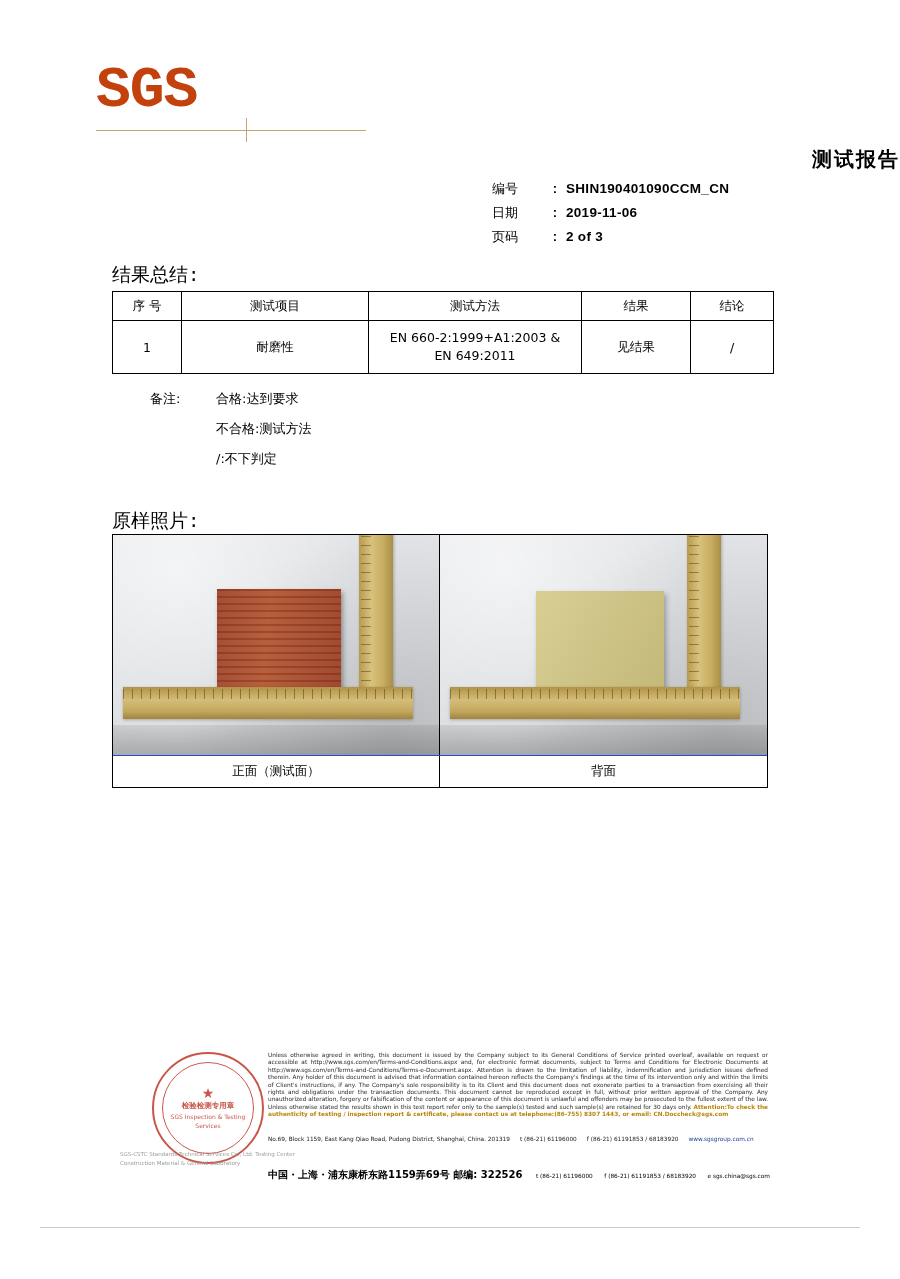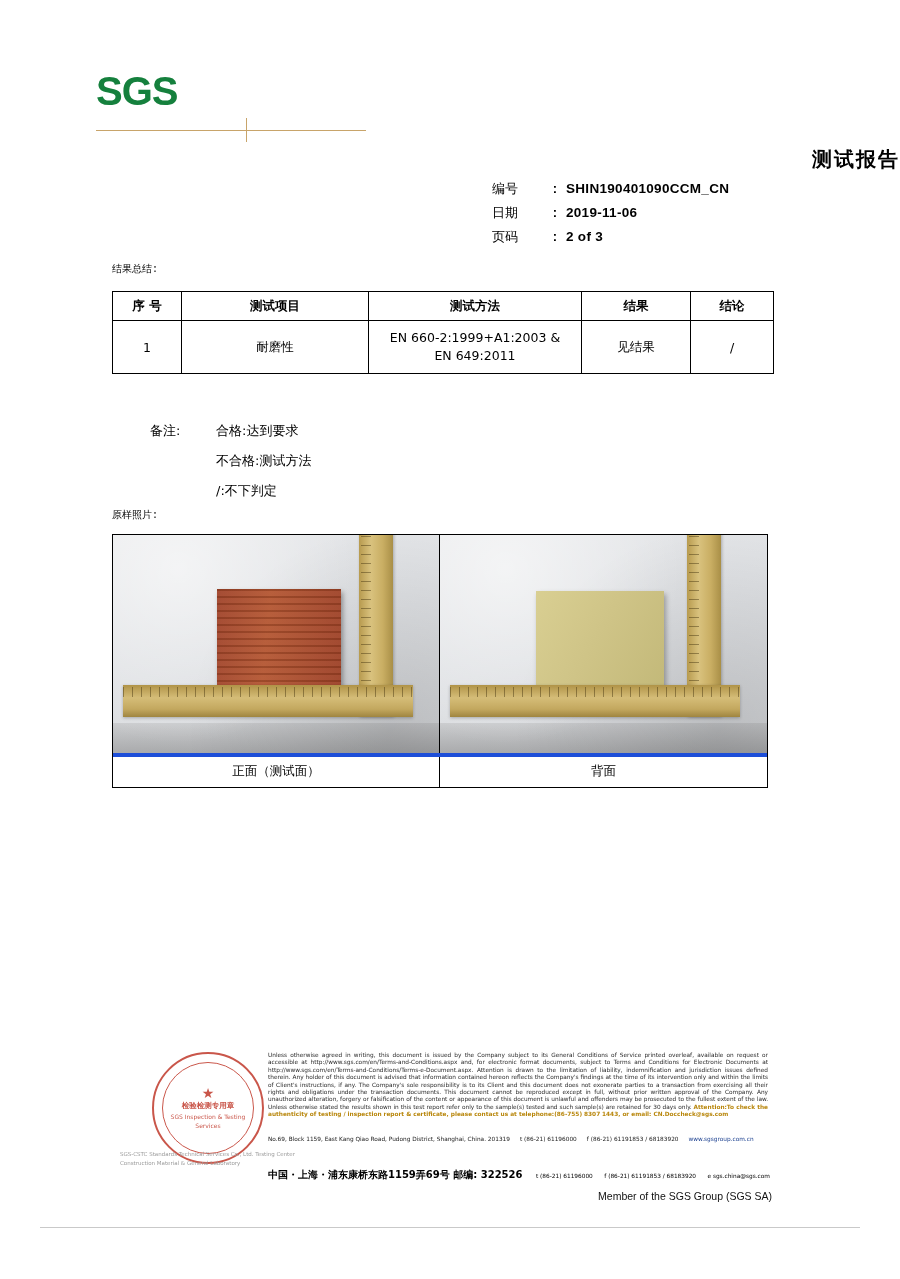--- a/index.html
+++ b/index.html
@@ -24,25 +24,25 @@
 
   
   .logo-wrap {
     position: absolute;
     left: 96px;
     top: 62px;
     width: 320px;
     height: 80px;
   }
   .logo-text {
-    font-family: Liberation Sans, sans-serif;
+    font-family: Liberation Mono, monospace;
     font-weight: bold;
-    font-size: 40px;
+    font-size: 58px;
     letter-spacing: -1px;
-    color: #15803d;
+    color: #c2410c;
     line-height: 58px;
     display: block;
   }
   .logo-rule {
     position: absolute;
     left: 0;
     top: 68px;
     width: 270px;
     height: 1px;
     background: #c8a46a;
@@ -96,21 +96,21 @@
     font-family: "Liberation Sans", sans-serif;
     font-weight: bold;
     font-size: 13.5px;
     letter-spacing: 0.3px;
   }
 
   
   .section-label {
     position: absolute;
     font-family: Liberation Mono, monospace;
-    font-size: 10px;
+    font-size: 19px;
     font-weight: normal;
   }
   #label-summary { left: 112px; top: 262px; }
   #label-photos  { left: 112px; top: 508px; }
 
   
   .results-table {
     position: absolute;
     left: 112px;
     top: 291px;
@@ -119,21 +119,21 @@
     table-layout: fixed;
   }
   .results-table th, .results-table td {
     border: 1px solid #000;
     text-align: center;
     vertical-align: middle;
     font-family: "DejaVu Sans", sans-serif;
     font-size: 12.5px;
     padding: 0;
   }
-  .results-table th { height: 28px; font-weight: bold; }
+  .results-table th { height: 28px; font-weight: normal; }
   .results-table td { height: 52px; }
   .col-no     { width: 68px; }
   .col-item   { width: 186px; }
   .col-method { width: 212px; }
   .col-result { width: 108px; }
   .col-concl  { width: 82px; }
   .method-cell {
     font-family: "Liberation Sans", sans-serif;
     font-size: 12px;
     line-height: 18px;
@@ -154,21 +154,20 @@
   .remarks-row {
     display: flex;
     align-items: baseline;
     height: 30px;
   }
   .remarks-key {
     width: 66px;
   }
   .remarks-val {
     white-space: nowrap;
-    margin-top: 32px;
   }
 
   
   .photo-block {
     position: absolute;
     left: 112px;
     top: 534px;
     width: 656px;
     height: 254px;
     border: 1px solid #000;
@@ -183,21 +182,21 @@
   .photo-cell {
     width: 50%;
     box-sizing: border-box;
     position: relative;
     overflow: hidden;
   }
   .photo-cell.left { border-right: 1px solid #000; }
   .caption-row {
     display: flex;
     height: 31px;
-    border-top: 4px solid #1d4ed8;
+    border-top: 1px solid #1d4ed8;
   }
   .caption-cell {
     width: 50%;
     box-sizing: border-box;
     display: flex;
     align-items: center;
     justify-content: center;
     font-family: "DejaVu Sans", sans-serif;
     font-size: 12.5px;
   }
@@ -525,16 +524,15 @@
     <span class="web">www.sgsgroup.com.cn</span>
   </div>
 
   <div class="addr-cn">
     <span>中国・上海・浦东康桥东路1159弄69号  邮编: 322526</span>
     <span style="font-size:5.8px;font-weight:normal;margin-left:10px">t (86-21) 61196000</span>
     <span style="font-size:5.8px;font-weight:normal;margin-left:8px">f (86-21) 61191853 / 68183920</span>
     <span style="font-size:5.8px;font-weight:normal;margin-left:8px">e sgs.china@sgs.com</span>
   </div>
 
-  <div class="member">Member of the SGS Group (SGS SA)</div>
   <div class="footer-rule"></div>
 
 </div>
 
 </body></html>

